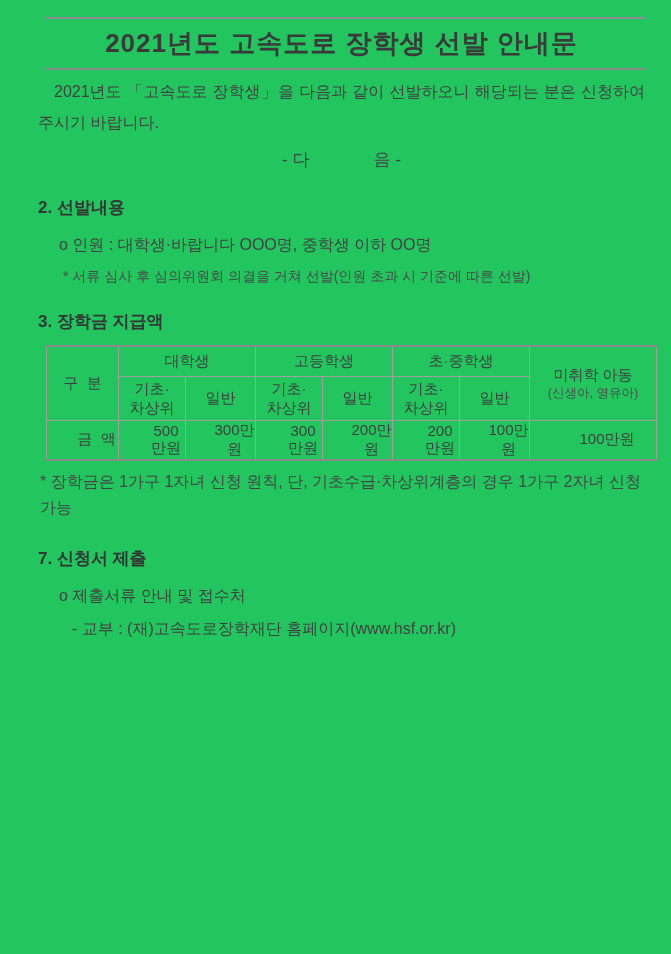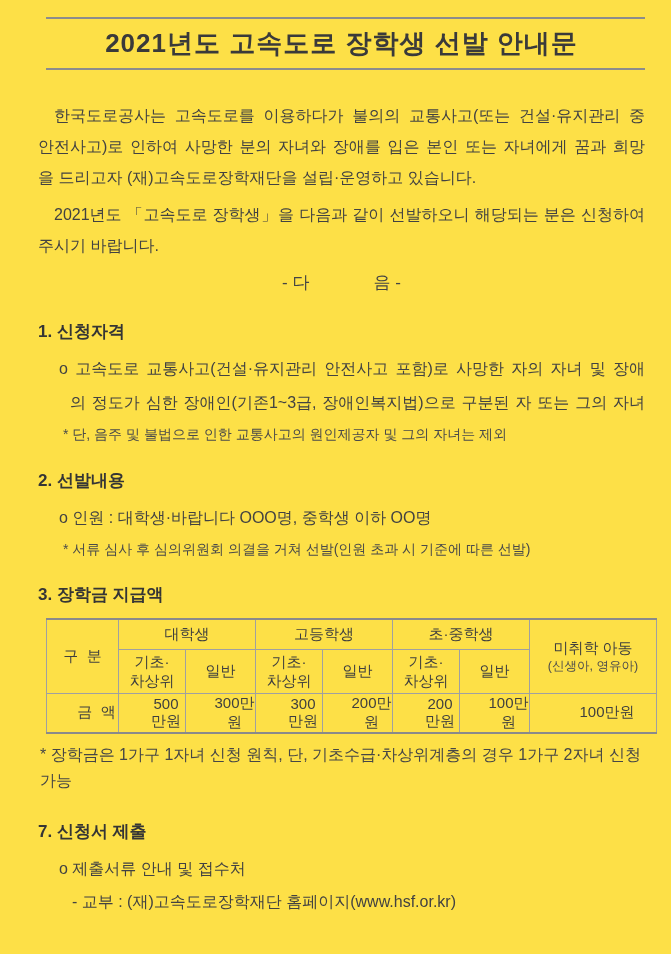--- a/index.html
+++ b/index.html
@@ -6,21 +6,21 @@
   html, body { background: #ffffff; }
   body {
     width: 671px; height: 954px;
     font-family: "Liberation Sans", sans-serif;
     color: #3f3f3f;
     overflow: hidden;
   }
   .page {
     width: 671px; height: 954px;
     padding: 17px 26px 0 38px;
-    background: #fde047;
+    background: #22c55e;
   }
 
   
   .rule { height: 2px; background: #8c8c8c; margin-left: 8px; }
   .title {
     font-size: 26px; font-weight: 700; color: #3a3a3a;
     text-align: center; letter-spacing: 1px;
     padding: 8px 0 9px 0; line-height: 32px;
   }
 
@@ -80,44 +80,31 @@
 <body>
 
 <div class="page">
 
   <header>
     <div class="rule"></div>
     <h1 class="title">2021년도 고속도로 장학생 선발 안내문</h1>
     <div class="rule"></div>
   </header>
 
-  <div class="p1">
-    <div class="line j ind">한국도로공사는 고속도로를 이용하다가 불의의 교통사고(또는 건설·유지관리 중</div>
-    <div class="line j">안전사고)로 인하여 사망한 분의 자녀와 장애를 입은 본인 또는 자녀에게 꿈과 희망</div>
-    <div class="line">을 드리고자 (재)고속도로장학재단을 설립·운영하고 있습니다.</div>
-  </div>
 
   <div class="p2">
     <div class="line j ind">2021년도 「고속도로 장학생」을 다음과 같이 선발하오니 해당되는 분은 신청하여</div>
     <div class="line">주시기 바랍니다.</div>
   </div>
 
   <div class="dageum">
     <span>- 다</span>
     <span>음 -</span>
   </div>
 
-  <section>
-    <h2 class="sec-h mt-s1">1. 신청자격</h2>
-    <div class="bullets">
-      <div class="bl b1 j">o 고속도로 교통사고(건설·유지관리 안전사고 포함)로 사망한 자의 자녀 및 장애</div>
-      <div class="bl b2 j">의 정도가 심한 장애인(기존1~3급, 장애인복지법)으로 구분된 자 또는 그의 자녀</div>
-      <div class="note">* 단, 음주 및 불법으로 인한 교통사고의 원인제공자 및 그의 자녀는 제외</div>
-    </div>
-  </section>
 
   <section>
     <h2 class="sec-h mt-s2">2. 선발내용</h2>
     <div class="bullets">
       <div class="bl b1">o 인원 : 대학생·바랍니다 OOO명, 중학생 이하 OO명</div>
       <div class="note">* 서류 심사 후 심의위원회 의결을 거쳐 선발(인원 초과 시 기준에 따른 선발)</div>
     </div>
   </section>
 
   <section>

